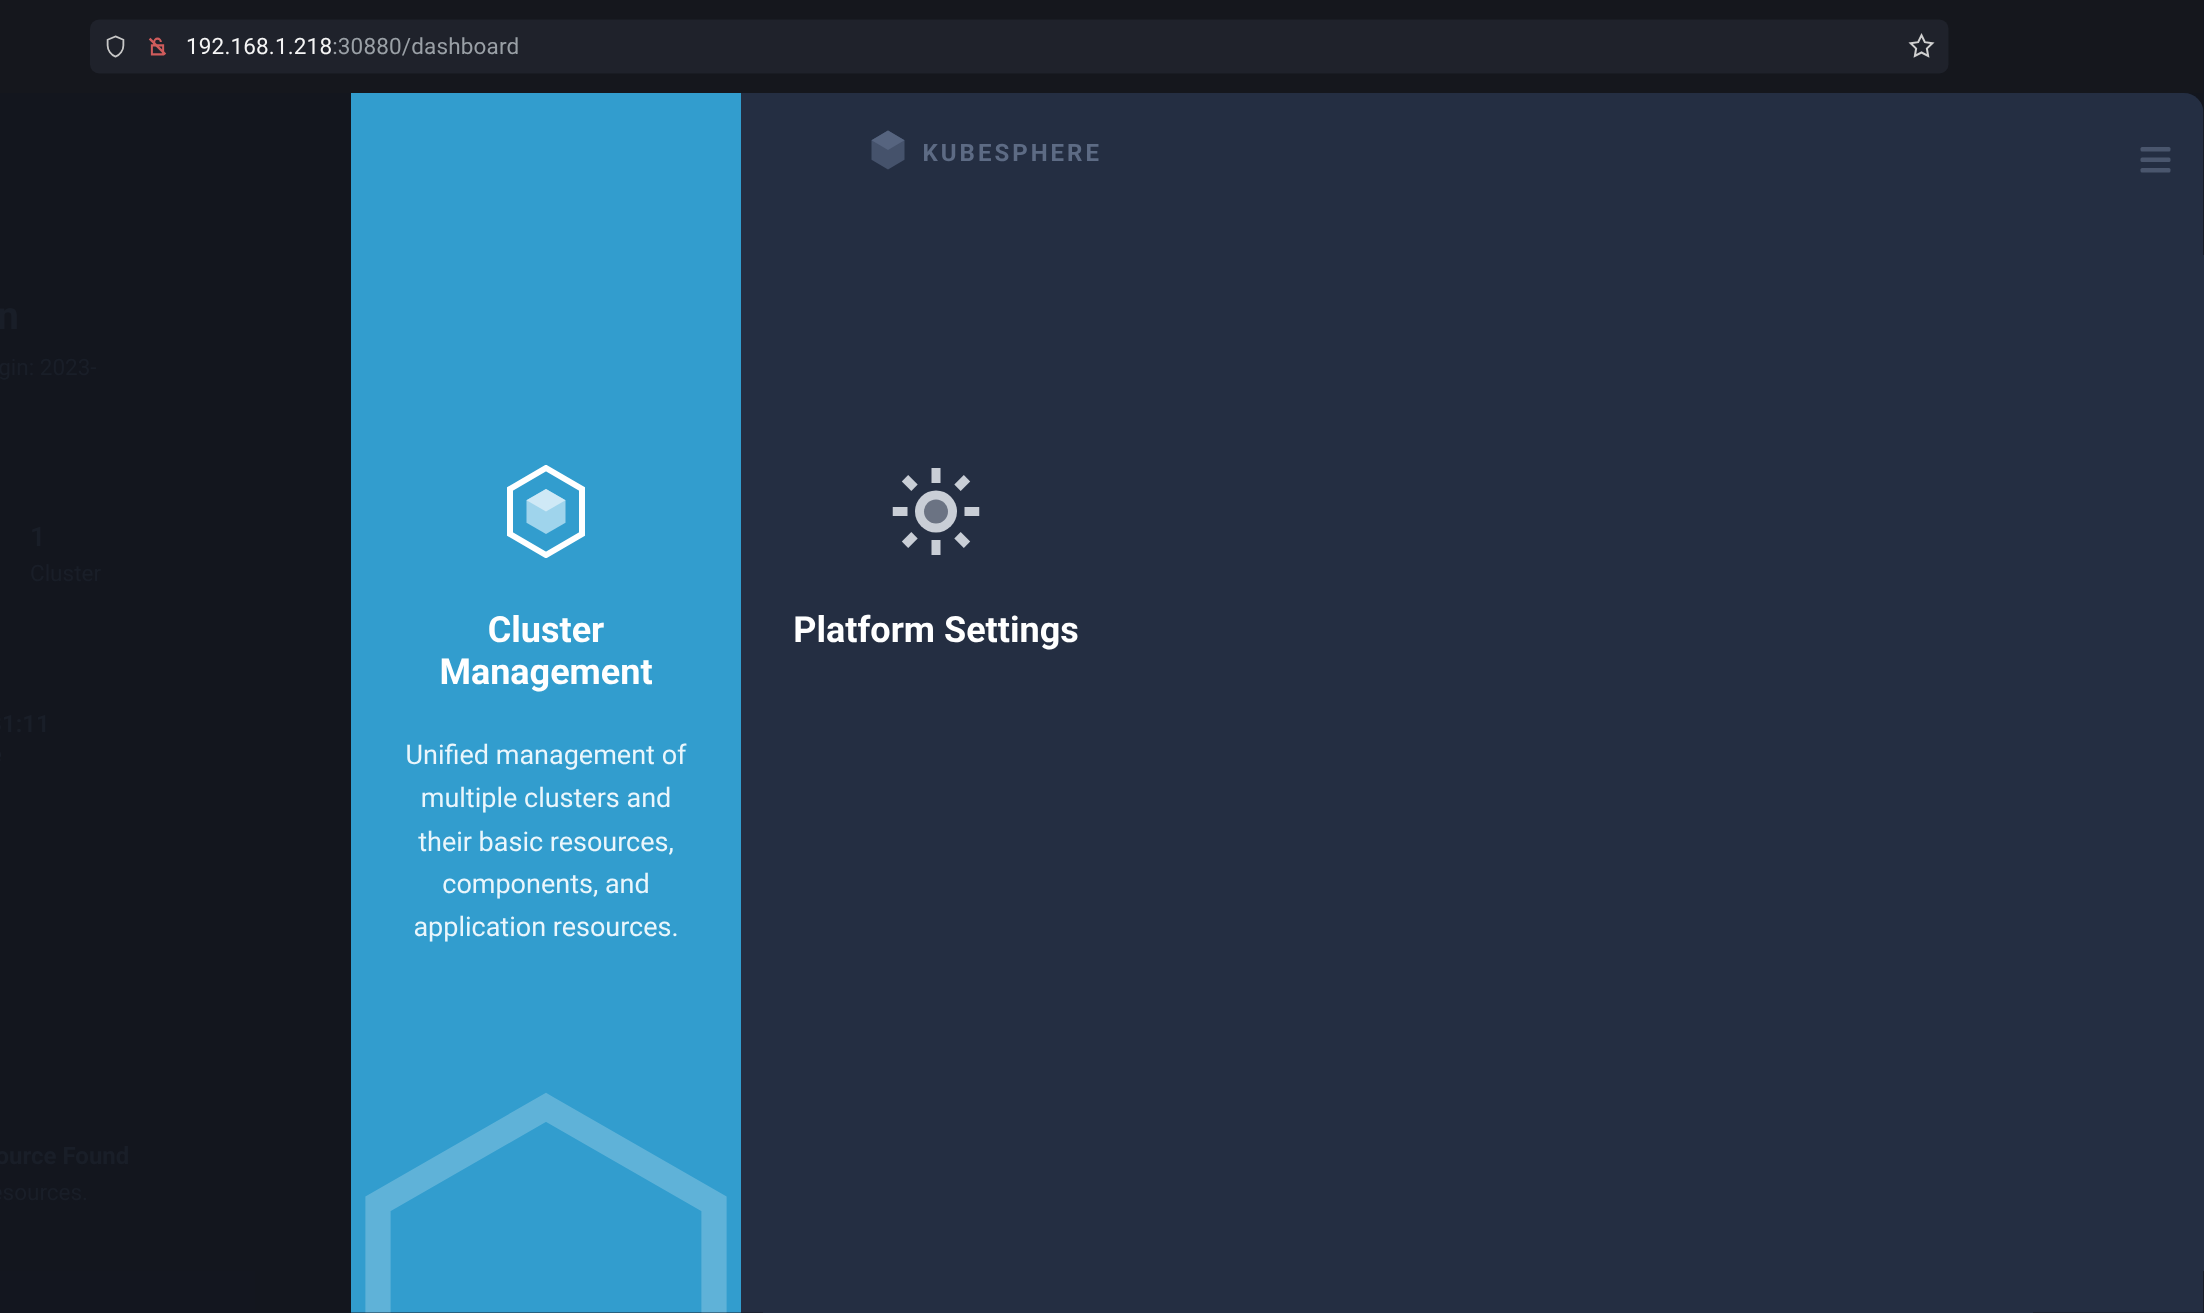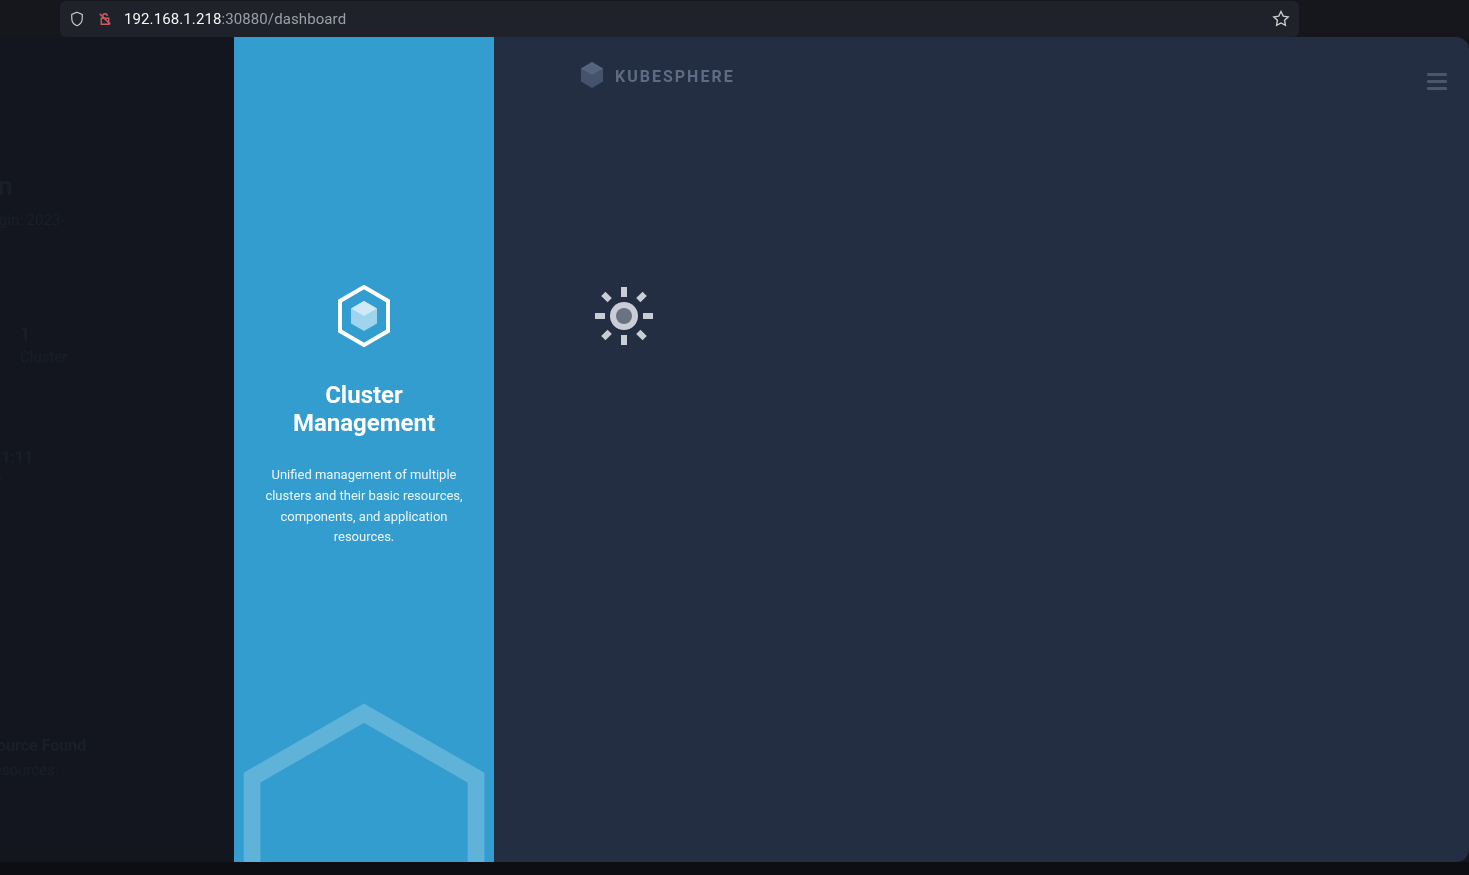--- a/index.html
+++ b/index.html
@@ -1,19 +1,19 @@
 <!DOCTYPE html>
 <html><head>
   <meta charset="utf-8">
   <style>
     * { margin: 0; padding: 0; box-sizing: border-box; }
     html, body { width: 1469px; height: 875px; background: #0c0e14; font-family: -apple-system, BlinkMacSystemFont, "Segoe UI", Roboto, sans-serif; overflow: hidden; }
     
     
-    .browser-chrome { background: #15171d; height: 37px; display: flex; align-items: center; padding: 8px 60px; gap: 10px; }
+    .browser-chrome { background: #15171d; height: 62px; display: flex; align-items: center; padding: 8px 60px; gap: 10px; }
     .addr-pill { display: flex; align-items: center; background: #1f222b; border-radius: 6px; height: 36px; flex: 1; padding: 0 8px; gap: 10px; }
     .shield-icon, .lock-icon { width: 18px; height: 18px; display: inline-flex; align-items: center; justify-content: center; }
     .url { color: #f5f5f5; font-size: 15px; letter-spacing: .1px; }
     .url .dim { color: #9aa0a6; }
     .star-icon { margin-left: auto; width: 20px; height: 20px; }
     .extra-space { width: 100px; }
 
     
     .page { position: relative; height: 825px; background: #1f2430; }
 
@@ -41,21 +41,21 @@
     .logo { position: absolute; top: 24px; left: 345px; display: flex; align-items: center; gap: 10px; color: #5d6b84; letter-spacing: 2px; font-weight: 700; }
     .burger { position: absolute; top: 36px; right: 22px; width: 20px; height: 14px; }
     .burger span { display: block; height: 3px; background: #4a566d; margin-bottom: 4px; border-radius: 1px; }
 
     .cards-row { position: absolute; top: 0; left: 0; display: flex; align-items: stretch; height: 100%; }
     .card { width: 260px; padding: 248px 28px 0; text-align: center; color: #c9d0db; }
     .card.active { background: #329dce; color: #fff; position: relative; overflow: hidden; }
     .card .ic { width: 62px; height: 62px; margin: 0 auto 34px; display: flex; align-items: center; justify-content: center; }
     .card h2 { font-size: 24px; font-weight: 700; color: #fff; margin-bottom: 28px; }
     .card.inactive h2 { color: #fff; }
-    .card p { font-size: 13px; line-height: 1.6; color: #d3dbe6; }
+    .card p { font-size: 18px; line-height: 1.6; color: #d3dbe6; }
     .card.active p { color: #eaf6fc; }
 
     
     .hex-bottom { position: absolute; bottom: -120px; left: 50%; transform: translateX(-50%); opacity: .22; }
 
     svg { display: block; }
   </style>
 </head>
 <body>
 
@@ -157,16 +157,17 @@
               <rect x="0" y="26" width="10" height="6"></rect>
               <rect x="48" y="26" width="10" height="6"></rect>
               <rect x="7" y="7" width="9" height="6" transform="rotate(45 11.5 10)"></rect>
               <rect x="42" y="7" width="9" height="6" transform="rotate(-45 46.5 10)"></rect>
               <rect x="7" y="45" width="9" height="6" transform="rotate(-45 11.5 48)"></rect>
               <rect x="42" y="45" width="9" height="6" transform="rotate(45 46.5 48)"></rect>
             </g>
             <circle cx="29" cy="29" r="8" fill="#6b7383"></circle>
           </svg>
         </div>
+        <h2>Platform Settings</h2>
       </div>
     </div>
   </div>
 </div>
 
 </body></html>

